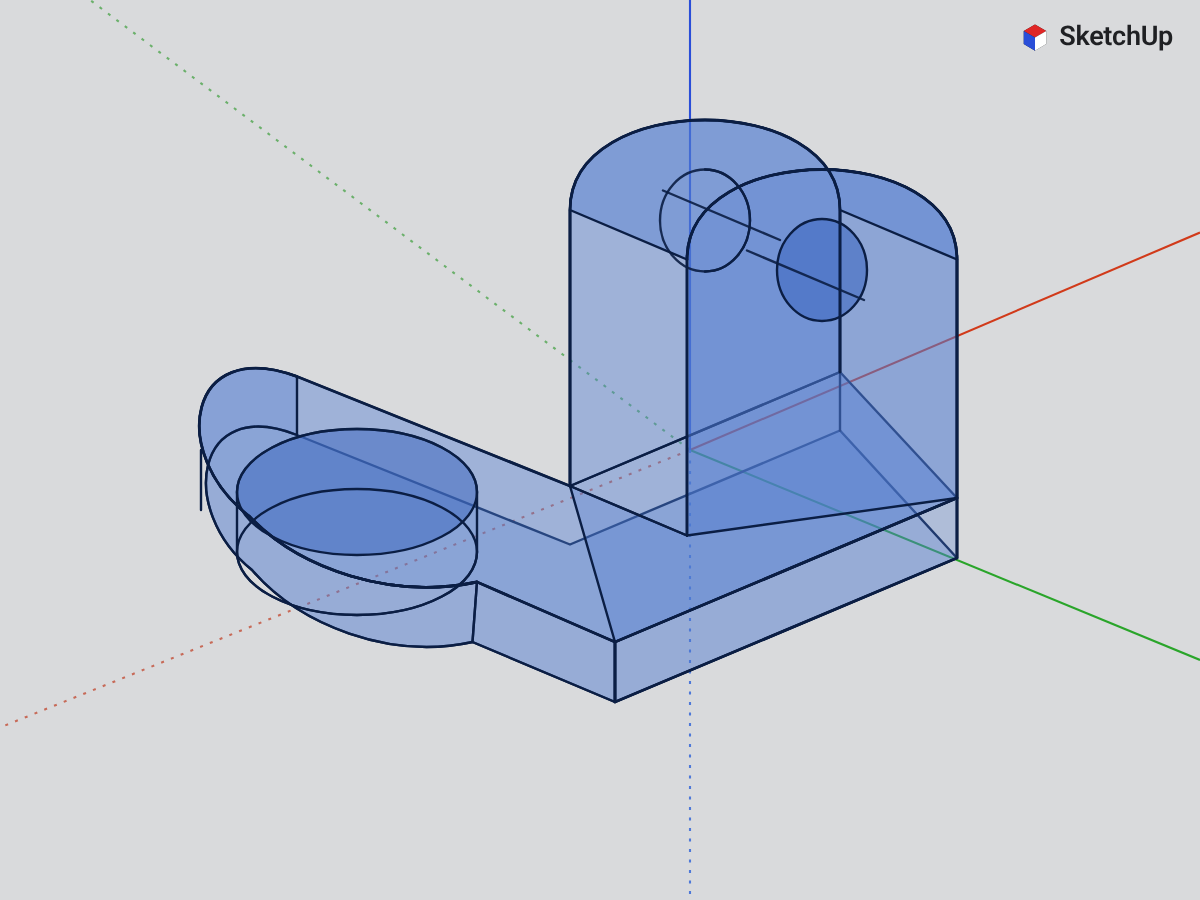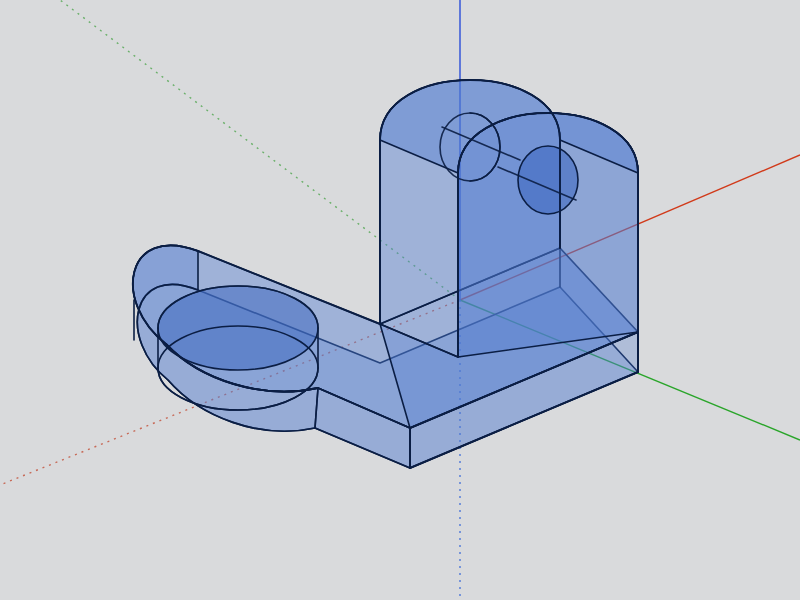--- a/index.html
+++ b/index.html
@@ -156,13 +156,22 @@
       <g fill="none" stroke-width="1.9">
         <path d="M 380,324 L 198,251 C 125,224 112,302 166,344 C 200,380 262,400 318,388 L 410,428 L 638,332 L 638,173 C 638,93 458,93 458,173"></path>
         <path d="M 380,324 L 380,140 C 380,60 560,60 560,140 L 560,248"></path>
         <path d="M 410,428 L 410,468 L 638,372 L 638,332"></path>
         <path d="M 318,388 C 262,400 200,380 166,344"></path>
       </g>
     </g>
     </g>
   </svg>
 
+  <div class="logo">
+    <svg viewBox="0 0 24 24">
+      <polygon points="12,1.5 21,6.75 21,17.25 12,22.5 3,17.25 3,6.75" fill="#1f2023"></polygon>
+      <polygon points="12,1.5 21,6.75 12,12 3,6.75" fill="#e02626"></polygon>
+      <polygon points="12,12 21,6.75 21,17.25 12,22.5" fill="#ffffff"></polygon>
+      <polygon points="12,12 12,22.5 3,17.25 3,6.75" fill="#2a4ed8"></polygon>
+    </svg>
+    <span>SketchUp</span>
+  </div>
 </div>
 
 </body></html>

